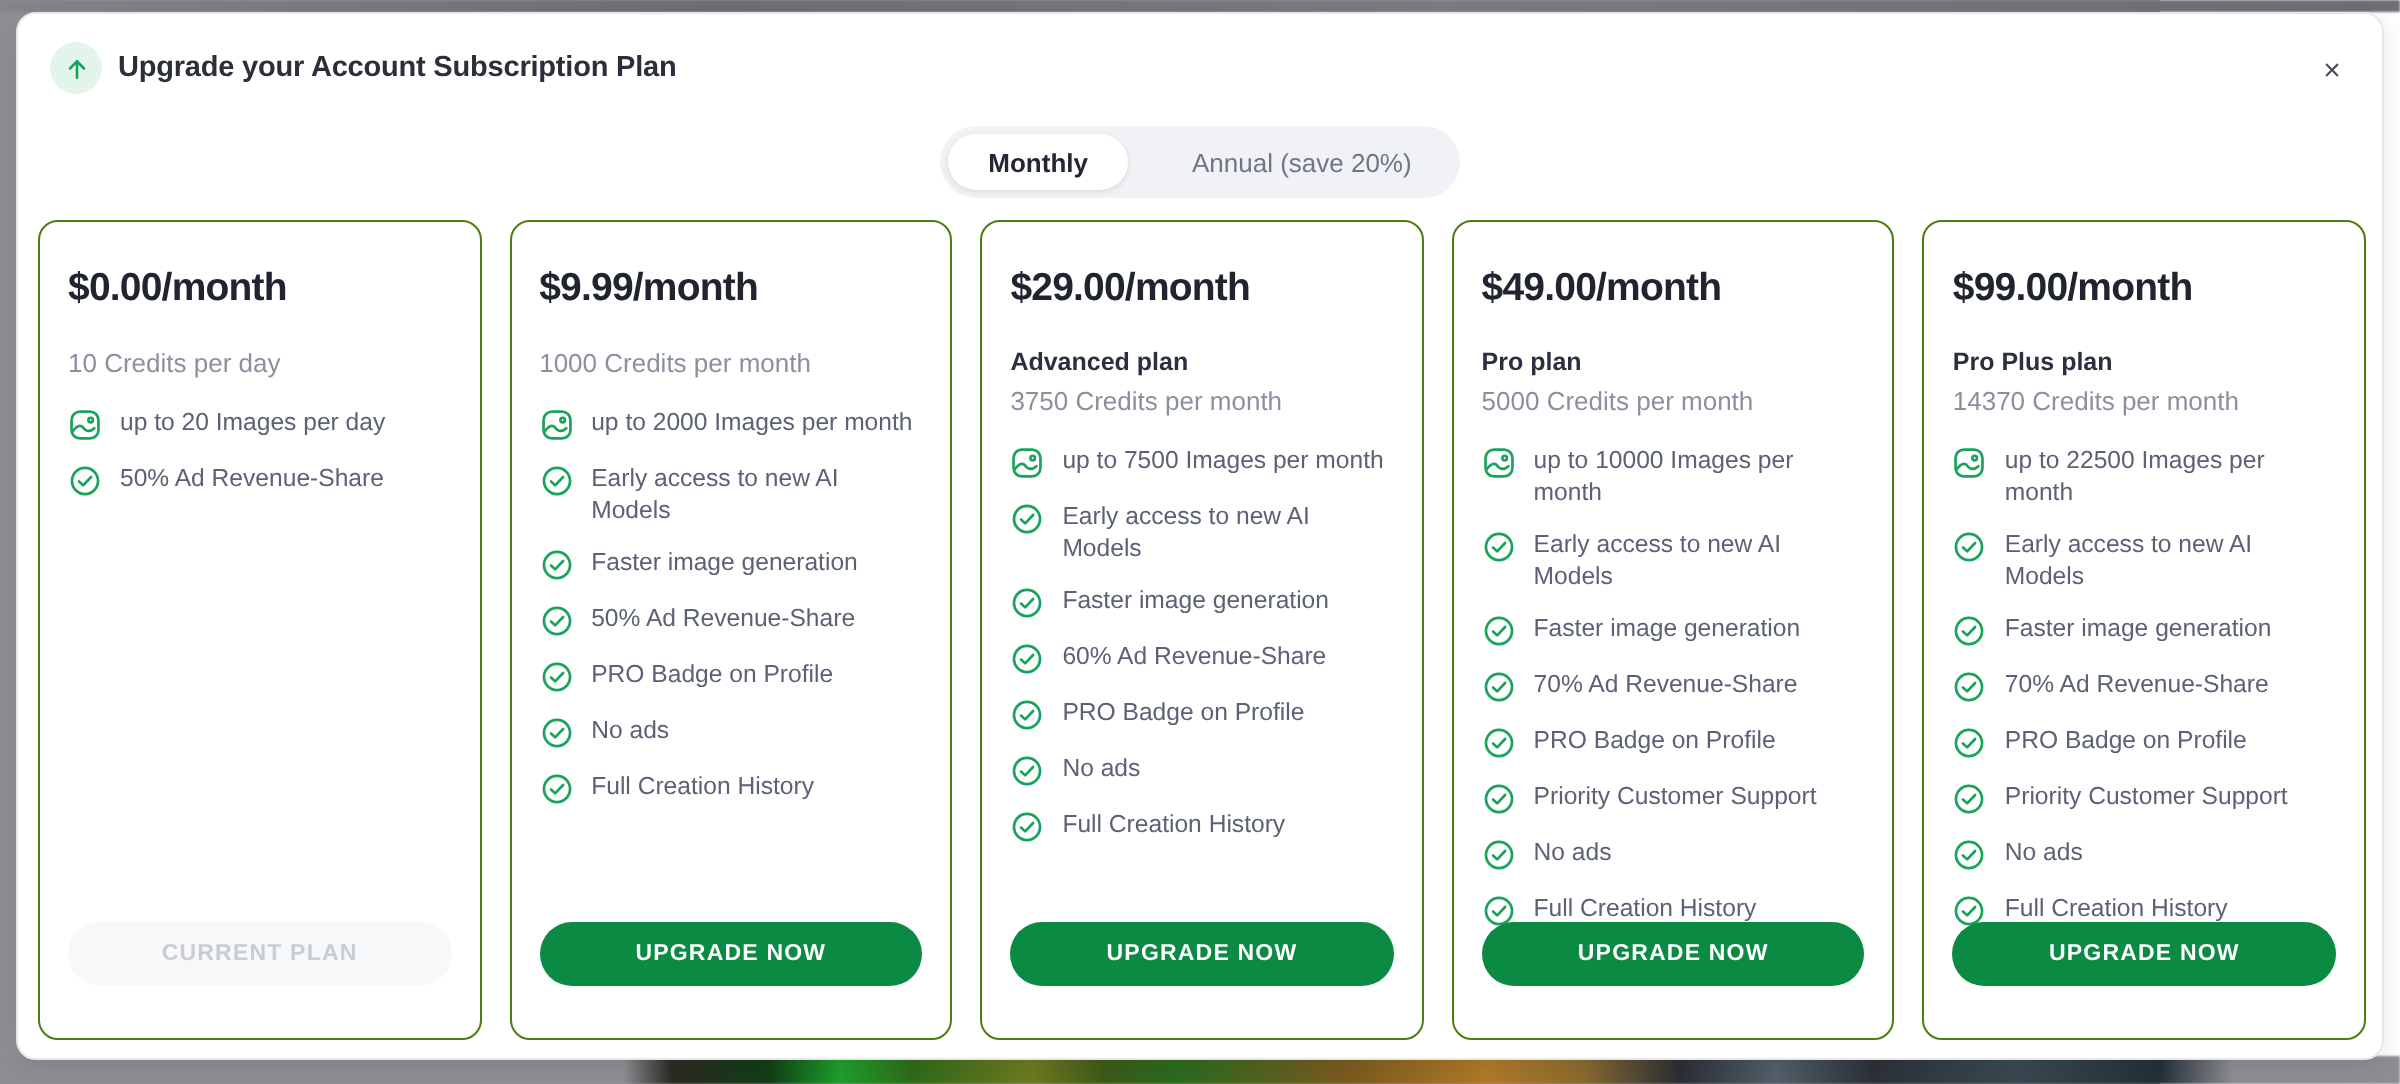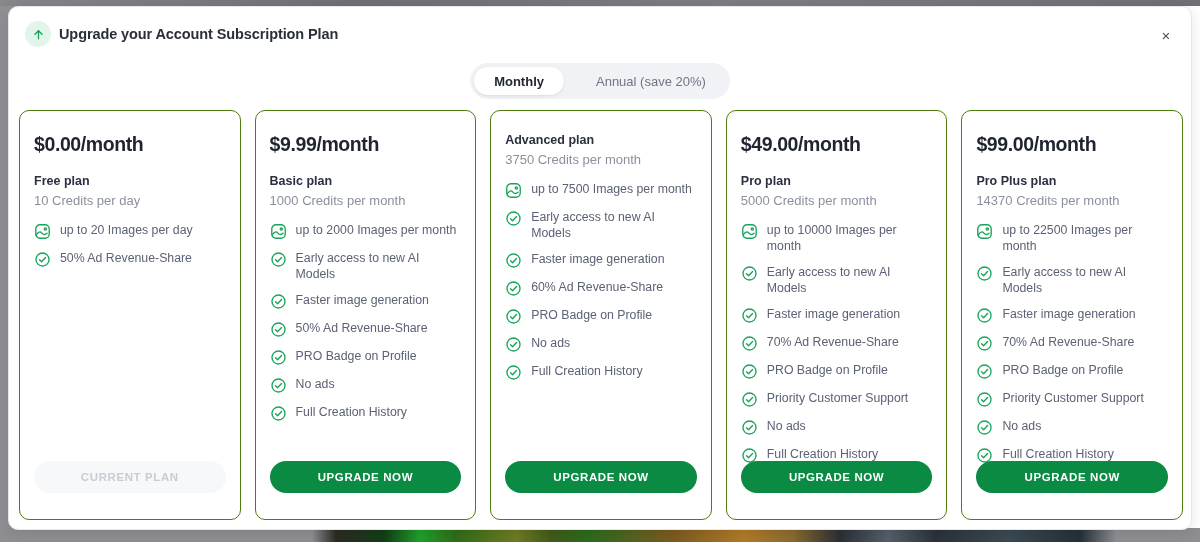--- a/index.html
+++ b/index.html
@@ -150,21 +150,20 @@
     <div class="toggle-wrap">
       <div class="toggle">
         <button class="toggle-opt active">Monthly</button>
         <button class="toggle-opt">Annual (save 20%)</button>
       </div>
     </div>
 
     <div class="plans" id="plans">
         <div class="card">
           <div class="price">$0.00/month</div>
-          <div class="plan-name">Free plan</div>
           <div class="credits">10 Credits per day</div>
           <div class="features">
             <div class="feature">
               <span class="feature-ico"><svg width="17" height="17" viewBox="0 0 24 24" fill="none" stroke="#1aa35a" stroke-width="1.9" stroke-linecap="round" stroke-linejoin="round">
                   <rect x="2.5" y="2.5" width="19" height="19" rx="6"></rect>
                   <circle cx="16" cy="8.5" r="1.6"></circle>
                   <path d="M3.2 16.5c2.6-3.4 4.6-4.6 6.4-3.6 1.6.9 2 2.8 4.2 3.2 1.9.4 3.4-.5 4.8-1.8"></path>
                 </svg></span>
               <span class="feature-text">up to 20 Images per day</span>
             </div>
@@ -173,21 +172,20 @@
                   <circle cx="12" cy="12" r="9.2"></circle>
                   <polyline points="7.8,12.3 10.7,15.1 16.3,9.2"></polyline>
                 </svg></span>
               <span class="feature-text">50% Ad Revenue-Share</span>
             </div>
           </div>
           <button class="btn btn-current">CURRENT PLAN</button>
         </div>
         <div class="card">
           <div class="price">$9.99/month</div>
-          <div class="plan-name">Basic plan</div>
           <div class="credits">1000 Credits per month</div>
           <div class="features">
             <div class="feature">
               <span class="feature-ico"><svg width="17" height="17" viewBox="0 0 24 24" fill="none" stroke="#1aa35a" stroke-width="1.9" stroke-linecap="round" stroke-linejoin="round">
                   <rect x="2.5" y="2.5" width="19" height="19" rx="6"></rect>
                   <circle cx="16" cy="8.5" r="1.6"></circle>
                   <path d="M3.2 16.5c2.6-3.4 4.6-4.6 6.4-3.6 1.6.9 2 2.8 4.2 3.2 1.9.4 3.4-.5 4.8-1.8"></path>
                 </svg></span>
               <span class="feature-text">up to 2000 Images per month</span>
             </div>
@@ -230,20 +228,21 @@
               <span class="feature-ico"><svg width="17" height="17" viewBox="0 0 24 24" fill="none" stroke="#1aa35a" stroke-width="1.9" stroke-linecap="round" stroke-linejoin="round">
                   <circle cx="12" cy="12" r="9.2"></circle>
                   <polyline points="7.8,12.3 10.7,15.1 16.3,9.2"></polyline>
                 </svg></span>
               <span class="feature-text">Full Creation History</span>
             </div>
           </div>
           <button class="btn btn-upgrade">UPGRADE NOW</button>
         </div>
         <div class="card">
+          <div class="price">$29.00/month</div>
           <div class="plan-name">Advanced plan</div>
           <div class="credits">3750 Credits per month</div>
           <div class="features">
             <div class="feature">
               <span class="feature-ico"><svg width="17" height="17" viewBox="0 0 24 24" fill="none" stroke="#1aa35a" stroke-width="1.9" stroke-linecap="round" stroke-linejoin="round">
                   <rect x="2.5" y="2.5" width="19" height="19" rx="6"></rect>
                   <circle cx="16" cy="8.5" r="1.6"></circle>
                   <path d="M3.2 16.5c2.6-3.4 4.6-4.6 6.4-3.6 1.6.9 2 2.8 4.2 3.2 1.9.4 3.4-.5 4.8-1.8"></path>
                 </svg></span>
               <span class="feature-text">up to 7500 Images per month</span>

